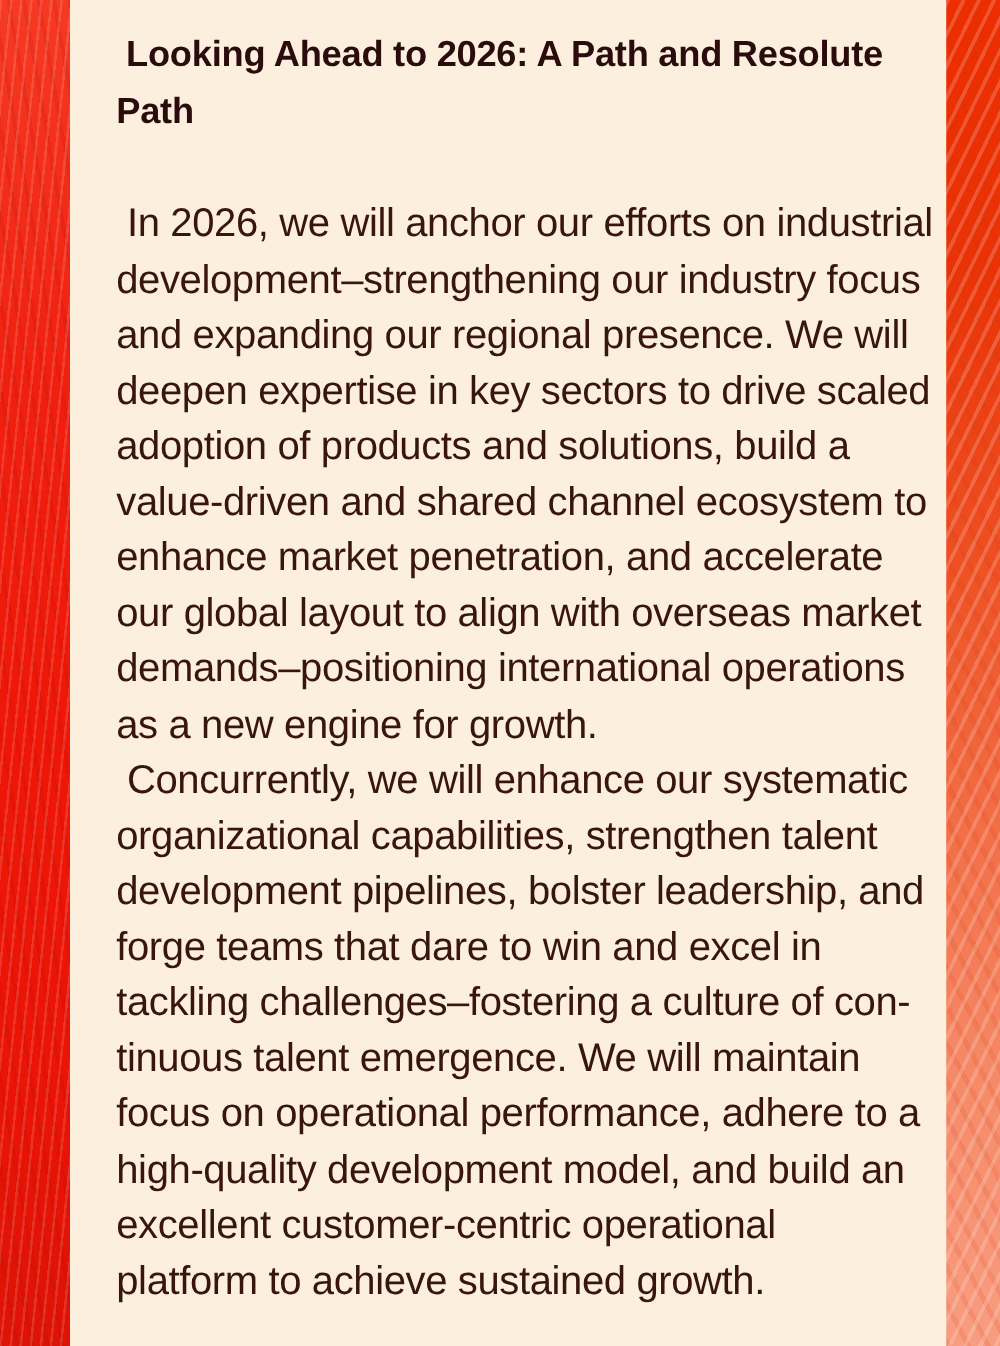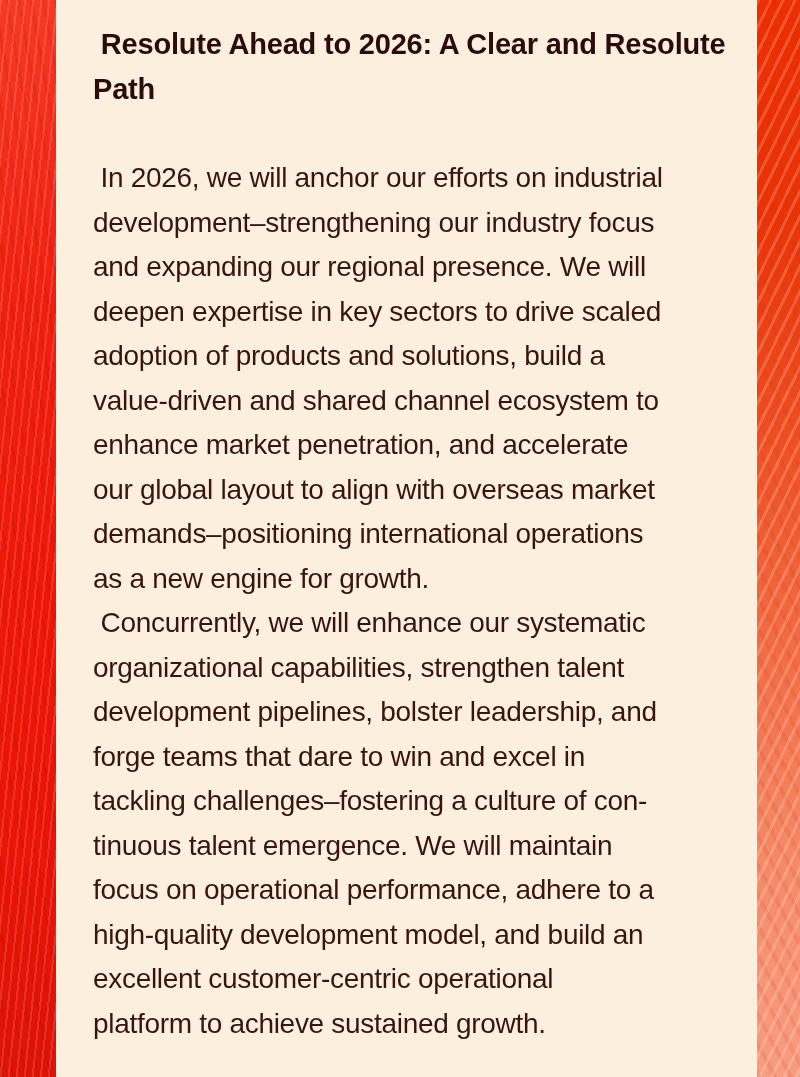--- a/index.html
+++ b/index.html
@@ -63,21 +63,21 @@
   .page-heading {
     font-size: 29px;
     font-weight: bold;
     line-height: 45px;
     letter-spacing: -0.2px;
     color: #2b0c0c;
     white-space: pre;
   }
 
   .body-paragraph {
-    font-size: 28px;
+    font-size: 32px;
     font-weight: normal;
     line-height: 44.5px;
     letter-spacing: -0.3px;
     color: #38150f;
     white-space: pre;
   }
 
   .body-paragraph.first {
     margin-top: 44px;
   }
@@ -86,21 +86,21 @@
 <body>
 
 <div class="page">
 
   <div class="silk-left"></div>
 
   <div class="content-panel">
 
     <div class="text-column">
 
-      <h1 class="page-heading"> Resolute Ahead to 2026: A Clear and Resolute
+      <h1 class="page-heading"> Looking Ahead to 2026: A Path and Resolute
 Path</h1>
 
       <div class="body-paragraph first"> In 2026, we will anchor our efforts on industrial
 development–strengthening our industry focus
 and expanding our regional presence. We will
 deepen expertise in key sectors to drive scaled
 adoption of products and solutions, build a
 value-driven and shared channel ecosystem to
 enhance market penetration, and accelerate
 our global layout to align with overseas market

